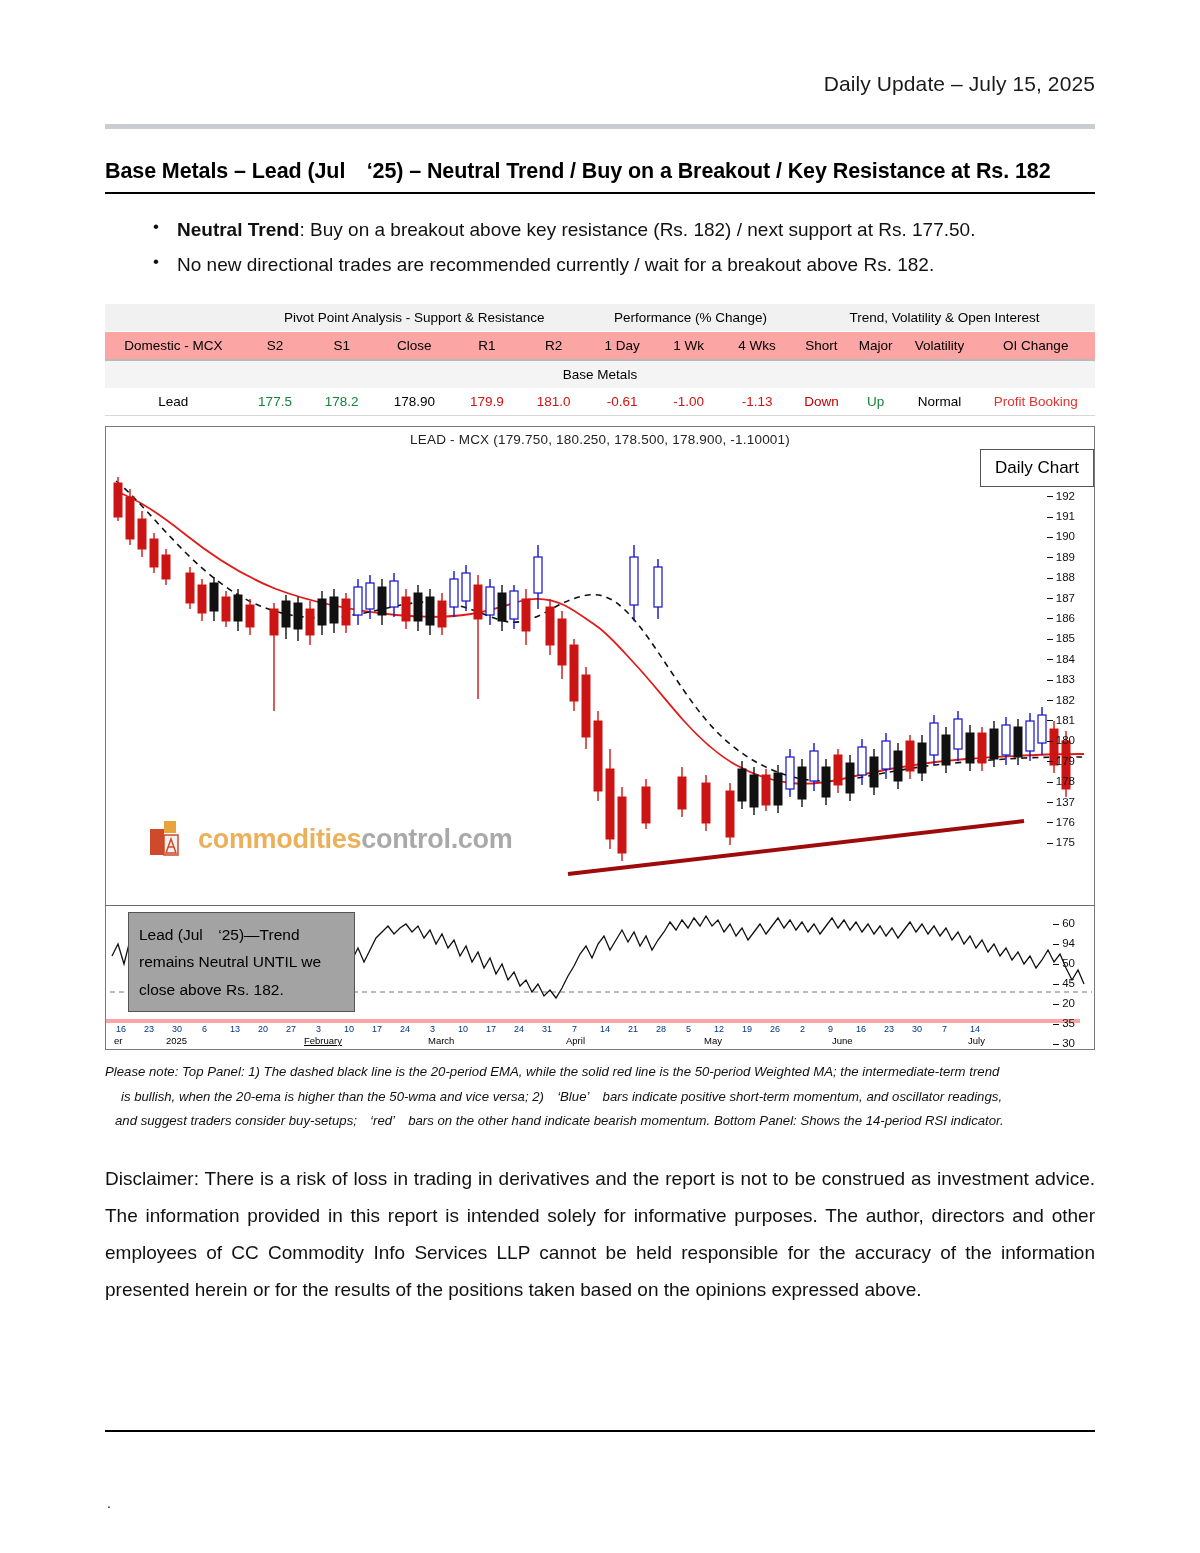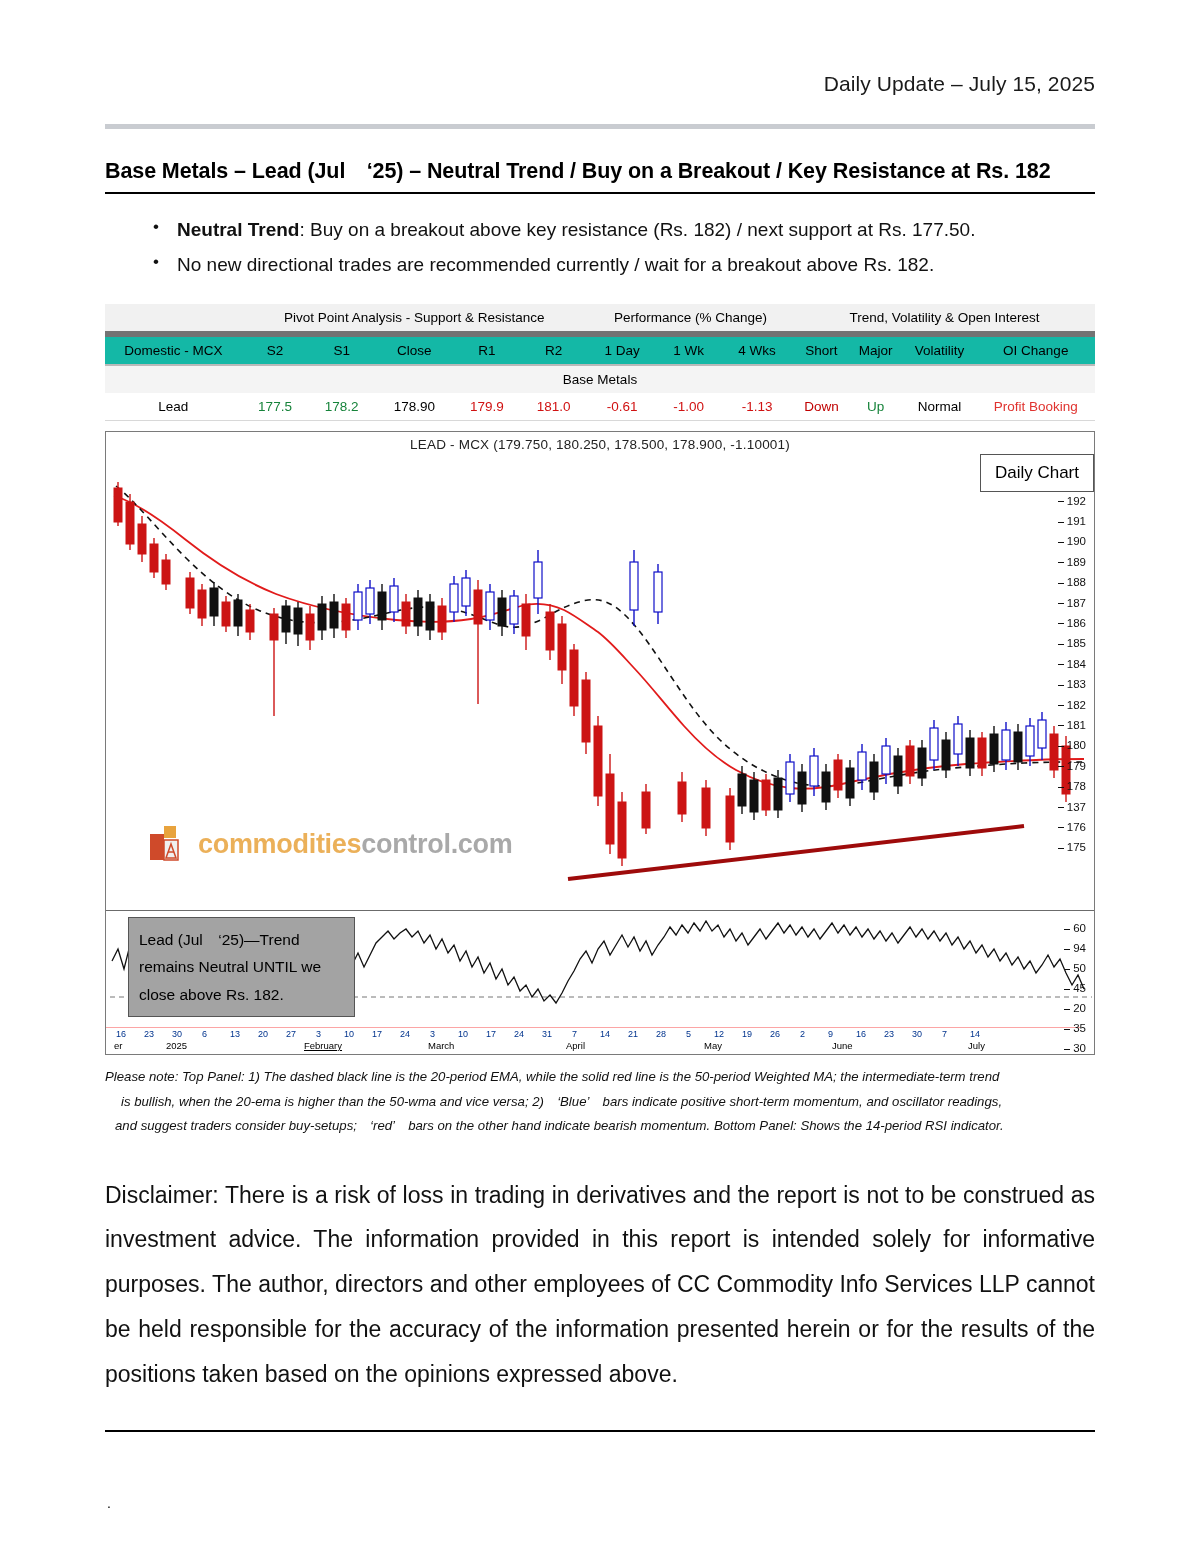--- a/index.html
+++ b/index.html
@@ -78,22 +78,22 @@
     text-align: center;
     font-weight: normal;
     white-space: nowrap;
   }
   .grouphdr td {
     background: #f1f1f1;
     font-size: 13.5px;
     border-bottom: 1px solid #ffffff;
   }
   .colhdr td {
-    background: #14b8a6;
-    border-top: 6px solid #737373;
+    background: #fca5a5;
+    border-top: 1px solid #737373;
     border-bottom: 2px solid #b9b9b9;
     font-size: 13.5px;
   }
   .sectionrow td {
     background: #f4f4f4;
     text-align: left;
     padding-left: 8px;
     font-size: 13.5px;
   }
   .datarow td {
@@ -129,21 +129,21 @@
     right: 0px;
     top: 22px;
     border: 1px solid #555;
     background: #fff;
     font-size: 17px;
     padding: 8px 14px;
     z-index: 6;
   }
   .price-axis, .rsi-axis {
     position: absolute;
-    right: 8px;
+    right: 19px;
     font-size: 11.5px;
     color: #111;
     text-align: left;
     z-index: 4;
   }
   .axis-tick { height: 20.4px; line-height: 20.4px; white-space: nowrap; }
   .axis-tick:before {
     content: "";
     display: inline-block;
     width: 6px;
@@ -191,21 +191,21 @@
   .wm-logo {
     position: absolute;
     z-index: 3;
     width: 46px; height: 40px;
   }
   .date-axis {
     position: absolute;
     left: 0; right: 14px;
     bottom: 0;
     height: 26px;
-    border-top: 1px solid #fca5a5;
+    border-top: 4px solid #fca5a5;
     font-size: 9px;
     color: #00338d;
     margin-top: 33px;
   }
   .date-axis span {
     position: absolute;
     top: 1px;
   }
   .date-axis span.m {
     top: 12px;
@@ -216,22 +216,22 @@
   .footnote {
     margin-top: 10px;
     font-size: 13.2px;
     font-style: italic;
     line-height: 1.85;
     color: #111;
     text-align: justify;
   }
   .footnote .ind { display: block; }
   .disclaimer {
-    margin-top: 34px;
-    font-size: 23px;
+    margin-top: 26px;
+    font-size: 19px;
     line-height: 1.95;
     color: #111;
     text-align: justify;
   }
   .bottom-rule {
     position: absolute;
     left: 105px;
     right: 105px;
     top: 1430px;
     border-top: 2px solid #000;

